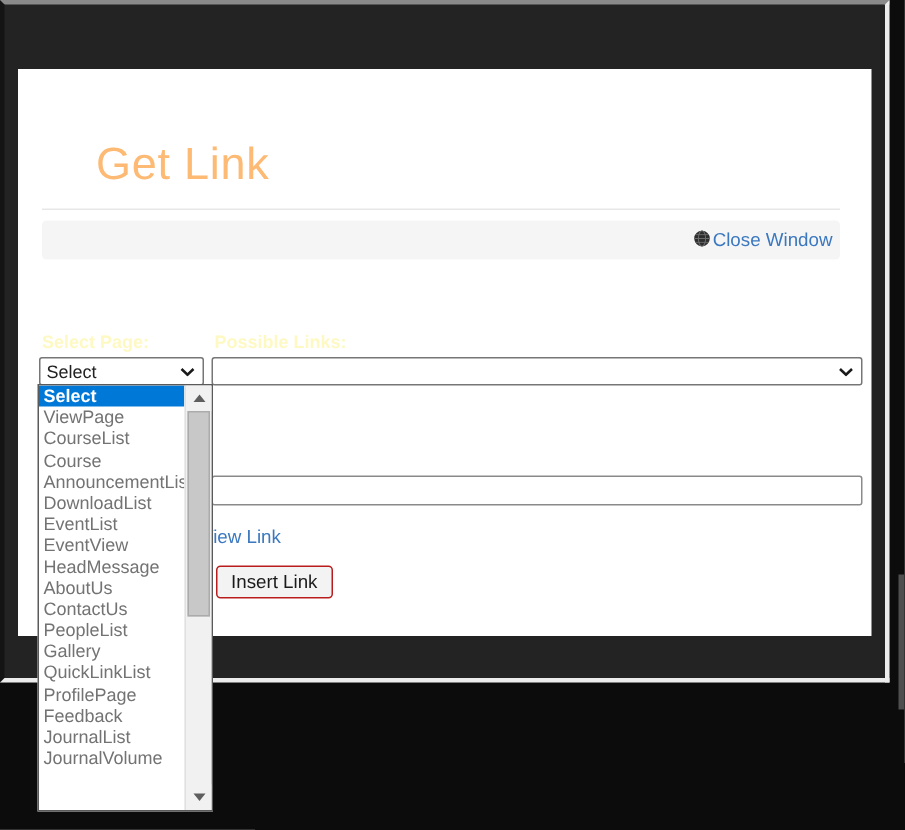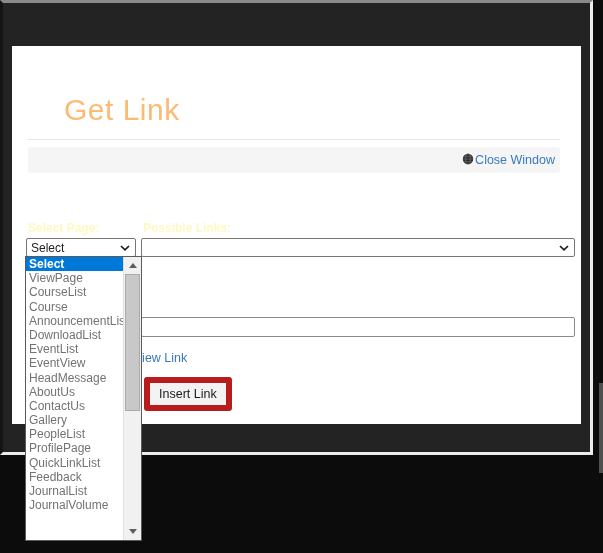--- a/index.html
+++ b/index.html
@@ -61,22 +61,22 @@
   .text-input{
     position:absolute;left:141px;top:317px;width:434px;height:20px;
     border:1px solid #8a8a8a;border-radius:2px;background:#fff;
     font-size:12px;padding:0 4px;font-family:"Liberation Sans",sans-serif;
   }
   .view-link{
     position:absolute;left:134px;top:351px;
     color:var(--link-blue);font-size:12.5px;text-decoration:none;cursor:pointer;z-index:2;
   }
   .insert-btn{
-    position:absolute;left:144px;top:377px;height:34px;
-    background:#f3f3f3;border:6px solid #b91c1c;border-radius:3px;
+    position:absolute;left:144px;top:377px;height:22px;
+    background:#f3f3f3;border:1px solid #b91c1c;border-radius:3px;
     font-size:12.5px;color:#1a1a1a;padding:0 9px;
     font-family:"Liberation Sans",sans-serif;cursor:pointer;
   }
   
   .dropdown{
     position:absolute;left:25px;top:256px;width:117px;height:285px;
     background:#fff;border:1px solid #5a5a5a;
     display:flex;z-index:10;overflow:hidden;
   }
   .dd-options{flex:1;display:flex;flex-direction:column;overflow:hidden;}
@@ -163,24 +163,24 @@
         <div class="dd-option">ViewPage</div>
         <div class="dd-option">CourseList</div>
         <div class="dd-option">Course</div>
         <div class="dd-option">AnnouncementList</div>
         <div class="dd-option">DownloadList</div>
         <div class="dd-option">EventList</div>
         <div class="dd-option">EventView</div>
         <div class="dd-option">HeadMessage</div>
         <div class="dd-option">AboutUs</div>
         <div class="dd-option">ContactUs</div>
+        <div class="dd-option">PeopleList</div>
         <div class="dd-option">Gallery</div>
-        <div class="dd-option">PeopleList</div>
+        <div class="dd-option">QuickLinkList</div>
         <div class="dd-option">ProfilePage</div>
-        <div class="dd-option">QuickLinkList</div>
         <div class="dd-option">Feedback</div>
         <div class="dd-option">JournalList</div>
         <div class="dd-option">JournalVolume</div>
       </div>
     <div class="dd-scrollbar">
       <div class="scroll-btn up">
         <span class="tri-up"></span>
       </div>
       <div class="scroll-thumb"></div>
       <div class="scroll-btn down">

